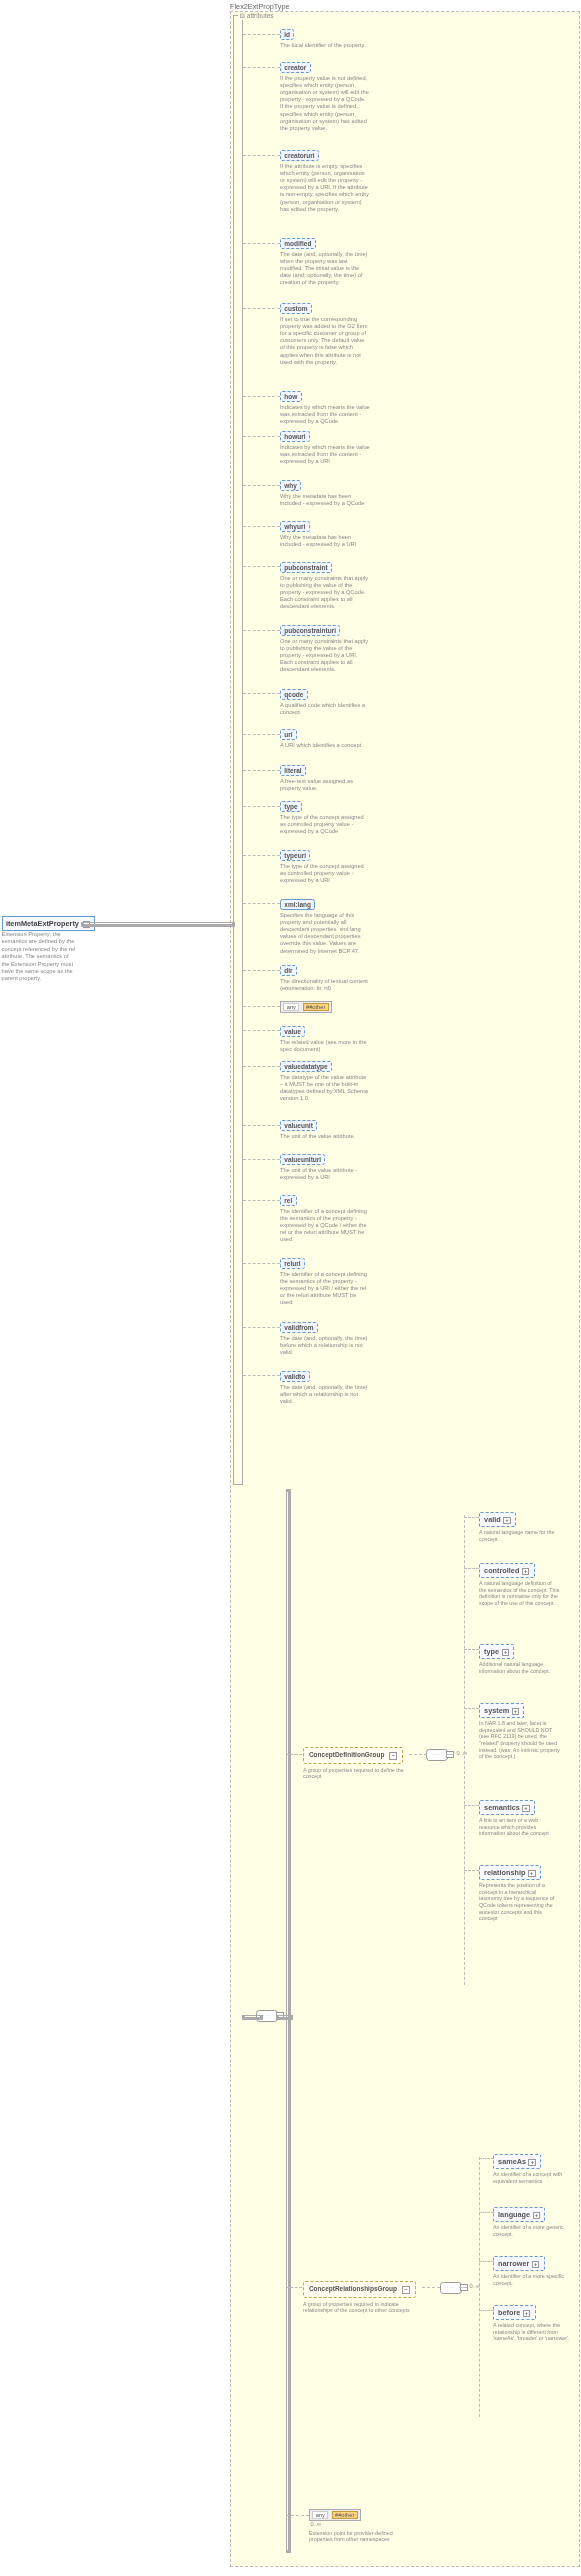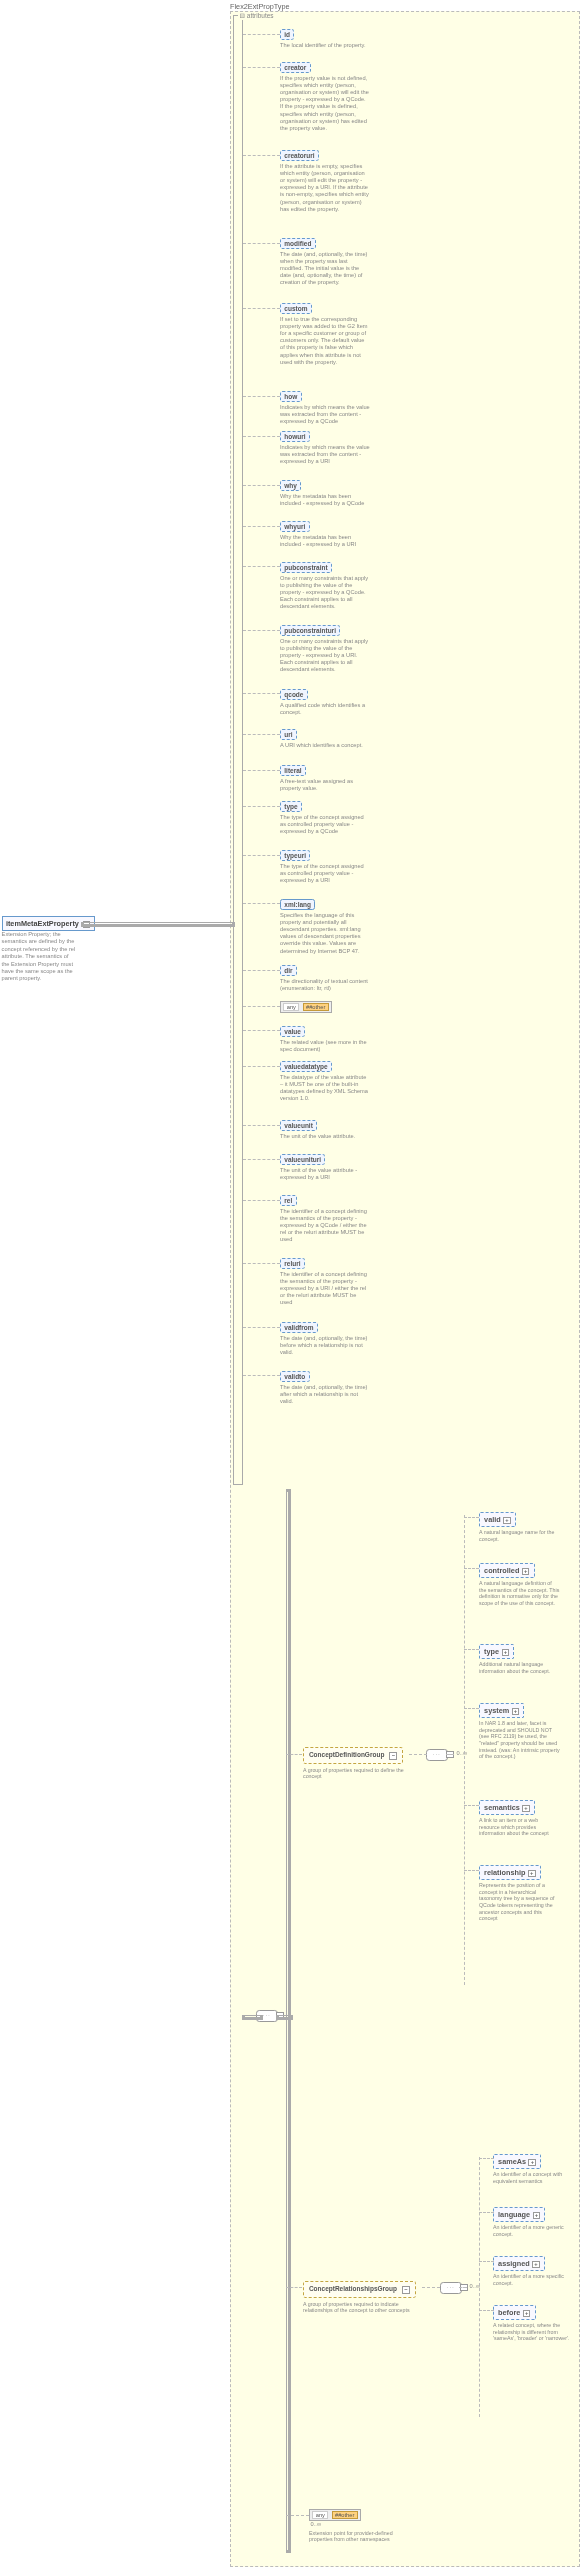--- a/index.html
+++ b/index.html
@@ -326,21 +326,21 @@
       <span class="minus">−</span>
     </div>
   <div class="card" style="position:absolute; left:468px; top:2283px;">0..∞</div>
   <div class="hline" style="left:422px; top:2287px; width:18px;"></div>
   <div class="hline" style="left:459px; top:2287px; width:8.1px;"></div>
   <div class="vline" style="left:479px; top:2157px; height:260px;"></div>
 
   <div id="rel-children">
       <div style="position: absolute; left: 493px; top: 2154px;"><span class="child-node"><span>sameAs</span><span class="plus">+</span></span><div class="child-doc">An identifier of a concept with equivalent semantics</div></div>
       <div style="position: absolute; left: 493px; top: 2207px;"><span class="child-node"><span>language</span><span class="plus">+</span></span><div class="child-doc">An identifier of a more generic concept.</div></div>
-      <div style="position: absolute; left: 493px; top: 2256px;"><span class="child-node"><span>assigned</span><span class="plus">+</span></span><div class="child-doc">An identifier of a more specific concept.</div></div>
+      <div style="position: absolute; left: 493px; top: 2256px;"><span class="child-node"><span>narrower</span><span class="plus">+</span></span><div class="child-doc">An identifier of a more specific concept.</div></div>
       <div style="position: absolute; left: 493px; top: 2305px;"><span class="child-node"><span>before</span><span class="plus">+</span></span><div class="child-doc">A related concept, where the relationship is different from 'sameAs', 'broader' or 'narrower'.</div></div>
     </div>
 
   <div class="hline" style="left:286px; top:2515px; width:23px;"></div>
   <div style="position:absolute; left:309px; top:2509px;">
     <span class="attr-ns">
       <span class="tab">any</span>
       <span class="tab sel">##other</span>
     </span>
     <div class="card" style="display:block;margin-top:0.8px;">0..∞</div>

